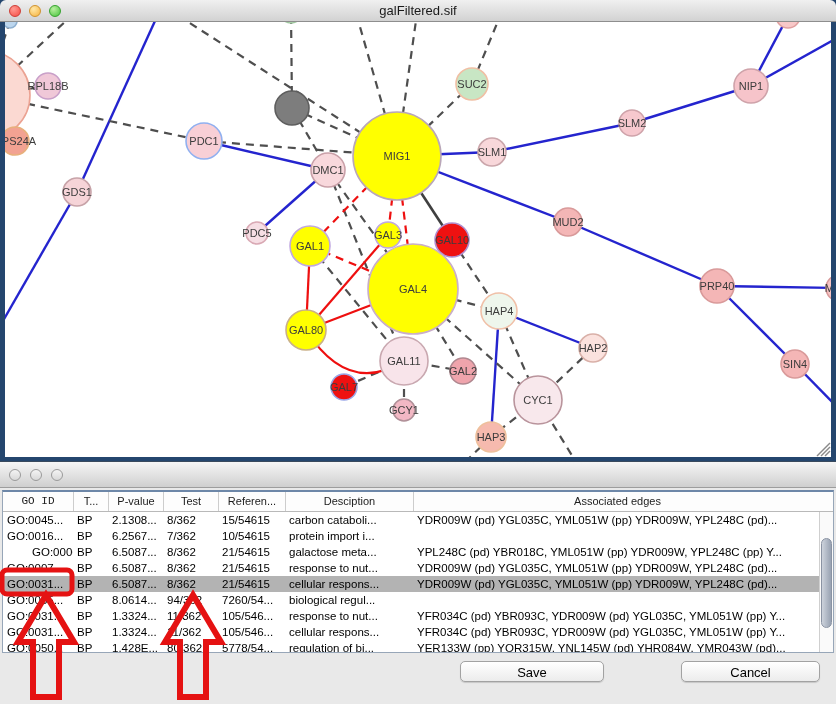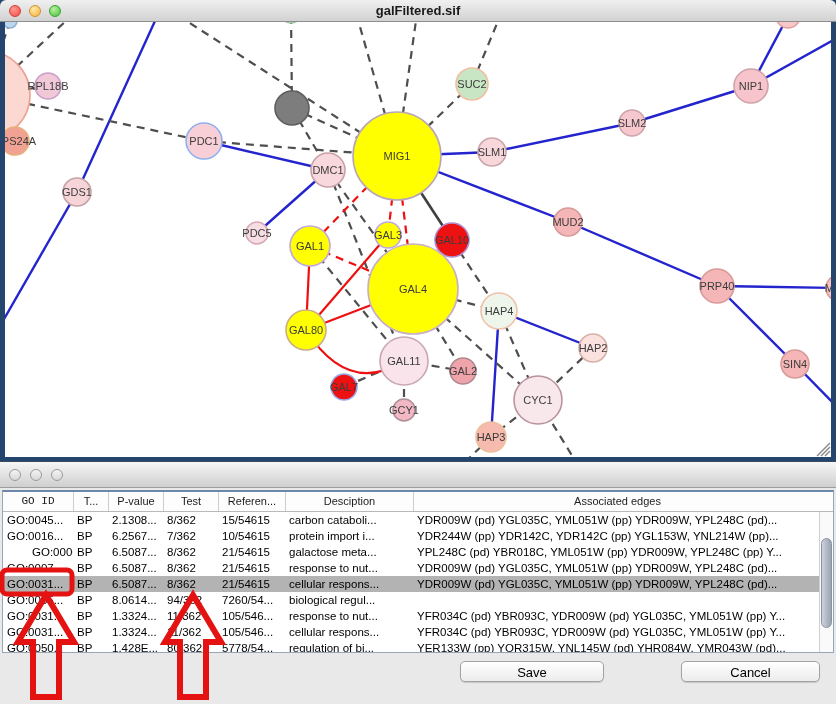--- a/index.html
+++ b/index.html
@@ -3,21 +3,21 @@
 <meta charset="utf-8">
 <style>
   html,body{margin:0;padding:0;background:#16304f;font-family:"Liberation Sans",sans-serif;}
   .screen{position:relative;width:836px;height:704px;background:#24466e;overflow:hidden;}
 
   
   .win-top{position:absolute;left:0;top:0;width:836px;height:461px;background:#24466e;border-radius:6px 6px 0 0;}
   .titlebar{position:absolute;left:0;top:0;width:836px;height:22px;
     background:linear-gradient(#f0f0f0,#d2d2d2);border-bottom:1px solid #8e8e8e;
     border-radius:6px 6px 0 0;box-sizing:border-box;}
-  .title-text{position:absolute;left:0;right:0;top:3px;text-align:center;font-size:13px;font-weight:bold;color:#1a1a1a;}
+  .title-text{position:absolute;left:0;right:0;top:3px;text-align:center;font-size:13px;font-weight:normal;color:#1a1a1a;}
   .lights{position:absolute;left:9px;top:5px;display:flex;gap:8px;}
   .light{width:12px;height:12px;border-radius:50%;box-sizing:border-box;}
   .light.red{background:radial-gradient(circle at 35% 30%,#ff9a92,#f64c43);border:1px solid #ce3d36;}
   .light.yellow{background:radial-gradient(circle at 35% 30%,#ffe8a8,#f6b23d);border:1px solid #d0932f;}
   .light.green{background:radial-gradient(circle at 35% 30%,#baf0a0,#46c33c);border:1px solid #35a32e;}
   .light.hollow{background:linear-gradient(#f4f4f4,#d8d8d8);border:1px solid #9a9a9a;}
 
   .canvas{position:absolute;left:5px;top:22px;width:826px;height:435px;background:#ffffff;overflow:hidden;}
   #net{position:absolute;left:0;top:0;}
   .nlabel{font-family:"Liberation Sans",sans-serif;font-size:11px;fill:#3c3c3c;text-anchor:middle;}
@@ -225,21 +225,20 @@
             <div class="bcell" style="width: 128px;">carbon cataboli...</div>
             <div class="bcell" style="width: 408px;">YDR009W (pd) YGL035C, YML051W (pp) YDR009W, YPL248C (pd)...</div>
           </div>
           <div class="trow">
             <div class="bcell" style="width: 70px;">GO:0016...</div>
             <div class="bcell" style="width: 35px;">BP</div>
             <div class="bcell" style="width: 55px;">6.2567...</div>
             <div class="bcell" style="width: 55px;">7/362</div>
             <div class="bcell" style="width: 67px;">10/54615</div>
             <div class="bcell" style="width: 128px;">protein import i...</div>
-            <div class="bcell" style="width: 408px;">YDR244W (pp) YDR142C, YDR142C (pp) YGL153W, YNL214W (pp)...</div>
           </div>
           <div class="trow">
             <div class="bcell" style="width: 70px; padding-left: 29px;">GO:0006...</div>
             <div class="bcell" style="width: 35px;">BP</div>
             <div class="bcell" style="width: 55px;">6.5087...</div>
             <div class="bcell" style="width: 55px;">8/362</div>
             <div class="bcell" style="width: 67px;">21/54615</div>
             <div class="bcell" style="width: 128px;">galactose meta...</div>
             <div class="bcell" style="width: 408px;">YPL248C (pd) YBR018C, YML051W (pp) YDR009W, YPL248C (pp) Y...</div>
           </div>

